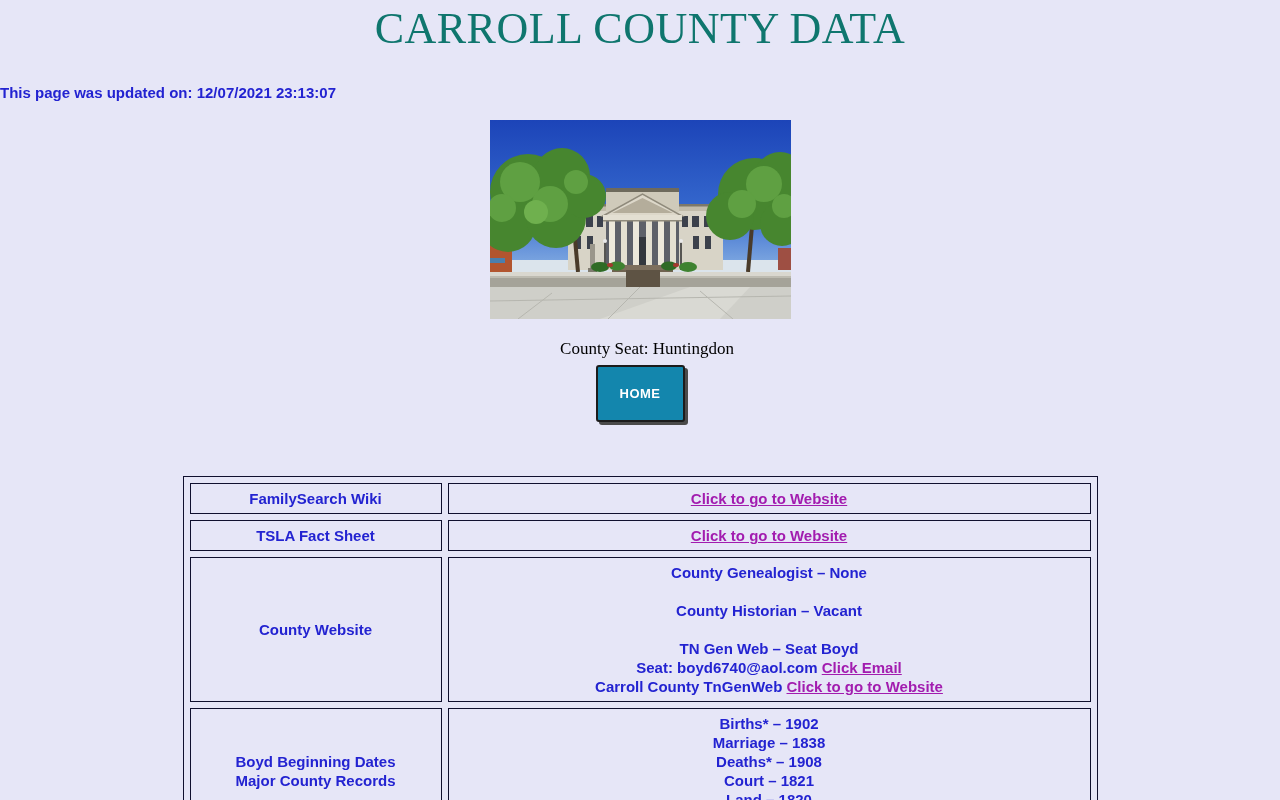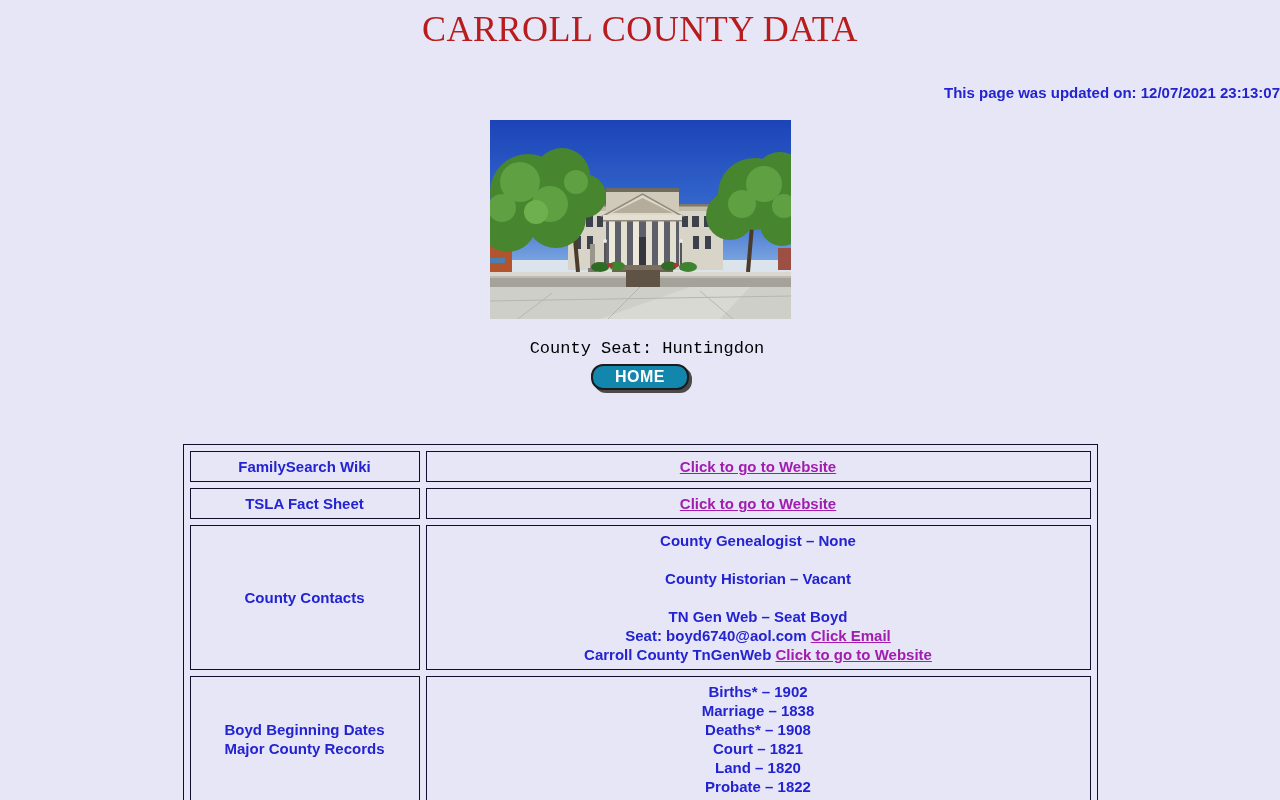--- a/index.html
+++ b/index.html
@@ -8,84 +8,84 @@
     padding: 0;
     background: #e6e6f7;
     font-family: "Liberation Sans", sans-serif;
     color: #2323d1;
   }
   .page { width: 1280px; min-height: 800px; overflow: hidden; }
 
   h1.title {
     font-family: "Liberation Serif", serif;
     font-weight: 400;
-    color: #b91c1c;
-    font-size: 36px;
+    color: #0f766e;
+    font-size: 44px;
     line-height: 38px;
     margin: 10px 0 0 0;
     text-align: center;
     letter-spacing: 0.5px;
   }
   .updated {
     margin-top: 36px;
-    text-align: right;
+    text-align: left;
     font-weight: 700;
     font-size: 15px;
   }
   .photo-wrap {
     margin-top: 19px;
     display: flex;
     justify-content: center;
   }
   svg.photo { width: 301px; height: 199px; display: block; }
 
   .caption {
     margin-top: 20px;
     text-align: center;
-    font-family: Liberation Mono, monospace;
+    font-family: Liberation Serif, serif;
     color: #000000;
     font-size: 17px;
     padding-left: 14px;
   }
   .btn-row {
     margin-top: 6px;
     display: flex;
     justify-content: center;
   }
   button.home {
     background: #1386ad;
     color: #ffffff;
     font-family: "Liberation Sans", sans-serif;
     font-weight: 700;
-    font-size: 16px;
+    font-size: 13px;
     letter-spacing: 0.5px;
     border: 2px solid #1c1c1c;
-    border-radius: 12px;
-    padding: 2px 22px;
+    border-radius: 3px;
+    padding: 19px 22px;
     box-shadow: 3px 3px 0 #4a4a4a;
     cursor: pointer;
   }
 
   .table-wrap { margin: 54px auto 0 auto; width: 915px; }
   table.data {
     width: 100%;
     border-collapse: separate;
     border-spacing: 6px;
     border: 1px solid #10102e;
   }
   table.data td {
     border: 1px solid #10102e;
     font-weight: 700;
     font-size: 15px;
     line-height: 19px;
     text-align: center;
     vertical-align: middle;
     padding: 5px 6px;
   }
-  td.label-cell { width: 230px; }
+  td.label-cell { width: 252px; }
   a.blue-link {
     color: #a21caf;
     text-decoration: underline;
     font-weight: 700;
     cursor: pointer;
   }
   .contacts-cell { padding: 8px 6px 9px 6px; }
   .line { min-height: 19px; }
   .gap-line { height: 19px; }
 </style>
@@ -240,21 +240,21 @@
         <tr>
           <td class="label-cell">
             <span>TSLA Fact Sheet</span>
           </td>
           <td>
             <a class="blue-link">Click to go to Website</a>
           </td>
         </tr>
         <tr>
           <td class="label-cell">
-            <span>County Contacts</span>
+            <span>County Website</span>
           </td>
           <td class="contacts-cell">
             <div class="line">County Genealogist – None</div>
             <div class="gap-line"></div>
             <div class="line">County Historian – Vacant</div>
             <div class="gap-line"></div>
             <div class="line">TN Gen Web – Seat Boyd</div>
             <div class="line">
               <span>Seat: boyd6740@aol.com</span>
               <a class="blue-link">Click Email</a>

